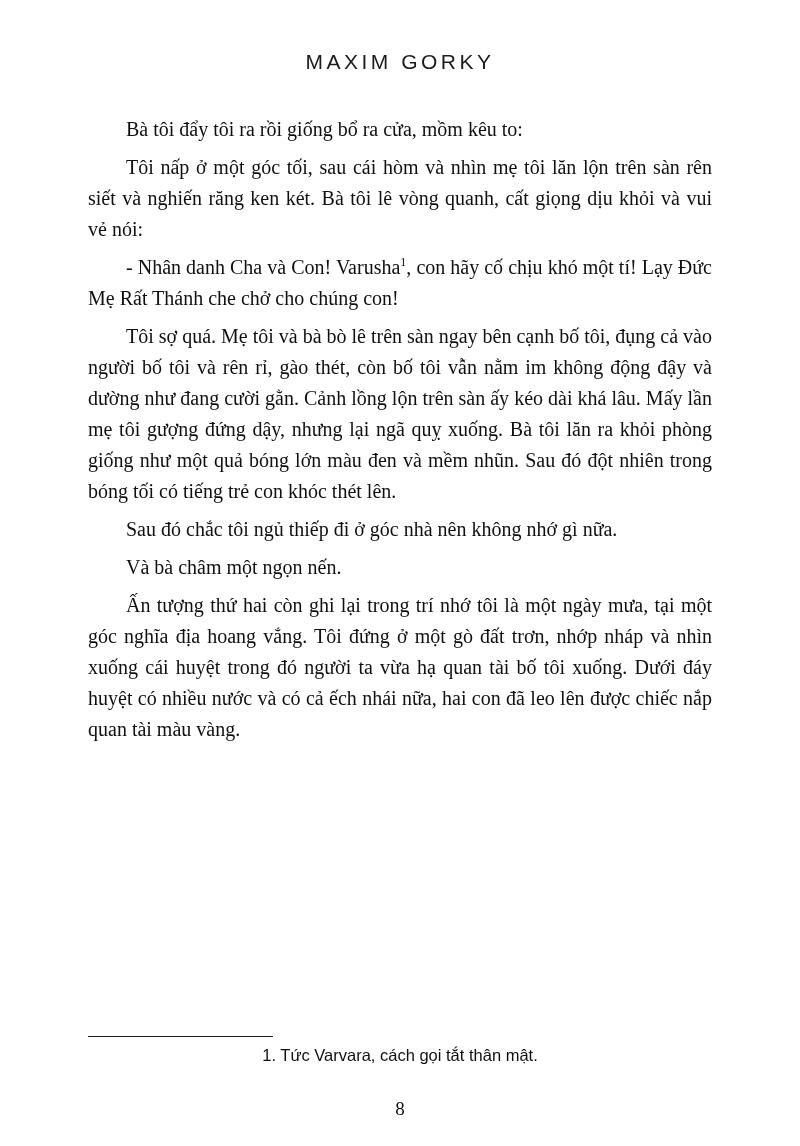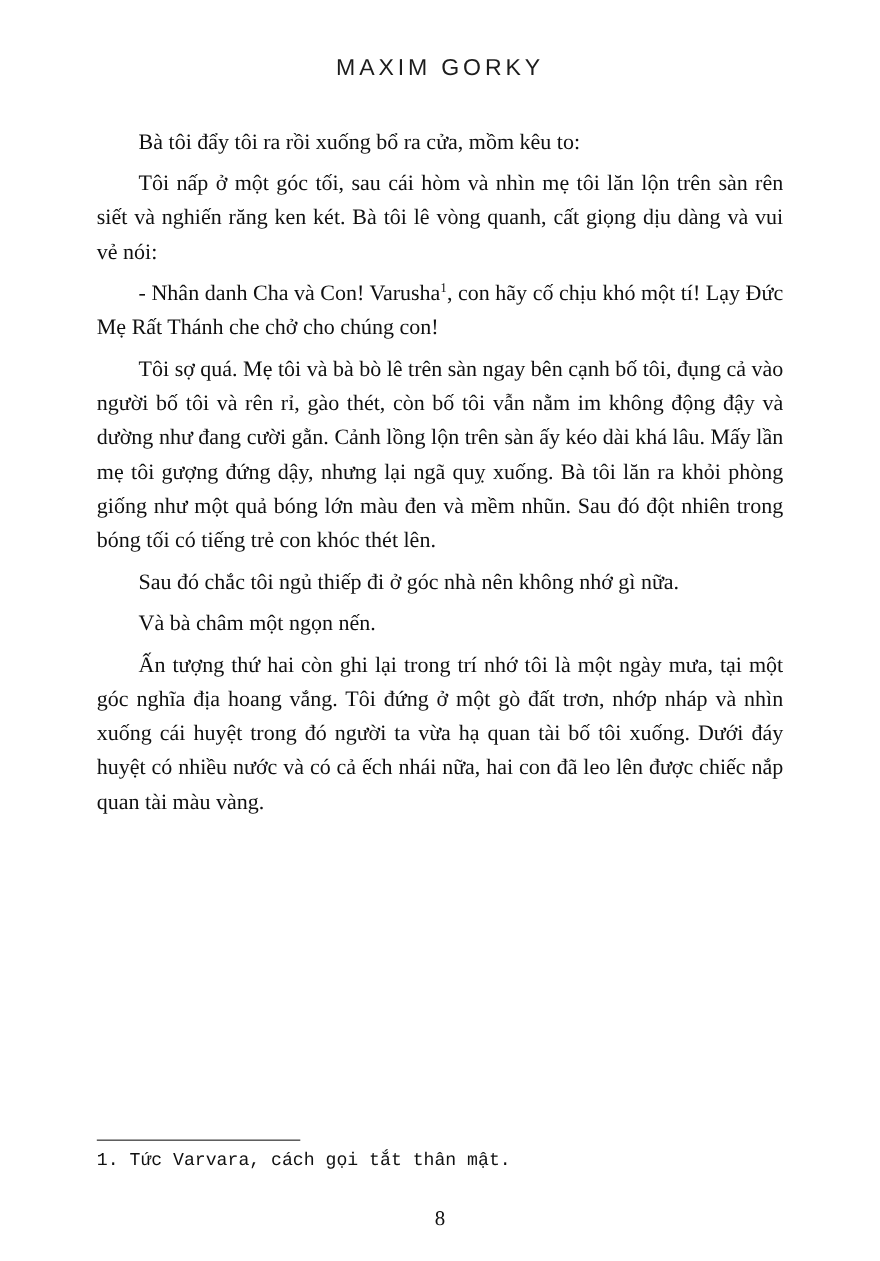--- a/index.html
+++ b/index.html
@@ -46,24 +46,24 @@
     right: 88px;
     bottom: 26px;
   }
   .footnote-rule {
     width: 185px;
     height: 0;
     border-top: 1.5px solid #1a1a1a;
     margin: 0 0 7px 0;
   }
   .footnote-text {
-    font-family: Liberation Mono, monospace;
+    font-family: Liberation Sans, sans-serif;
     font-size: 16.5px;
     line-height: 22px;
-    text-align: left;
+    text-align: center;
     text-indent: 0;
     margin: 0;
     color: #101010;
   }
   .page-number {
     font-family: "Liberation Serif", "DejaVu Serif", serif;
     font-size: 19px;
     text-align: center;
     margin-top: 32px;
     color: #101010;
@@ -71,24 +71,24 @@
 </style>
 </head>
 <body>
 
 <div class="page">
 
   <h1 class="running-head">MAXIM GORKY</h1>
 
   <main class="body-text">
 
-    <p>Bà tôi đẩy tôi ra rồi xuống bổ ra cửa, mồm kêu to:</p>
+    <p>Bà tôi đẩy tôi ra rồi giống bổ ra cửa, mồm kêu to:</p>
 
 
-    <p>Tôi nấp ở một góc tối, sau cái hòm và nhìn mẹ tôi lăn lộn trên sàn rên siết và nghiến răng ken két. Bà tôi lê vòng quanh, cất giọng dịu dàng và vui vẻ nói:</p>
+    <p>Tôi nấp ở một góc tối, sau cái hòm và nhìn mẹ tôi lăn lộn trên sàn rên siết và nghiến răng ken két. Bà tôi lê vòng quanh, cất giọng dịu khỏi và vui vẻ nói:</p>
 
     <p><span>- Nhân danh Cha và Con! Varusha</span><sup>1</sup><span>, con hãy cố chịu khó một tí! Lạy Đức Mẹ Rất Thánh che chở cho chúng con!</span></p>
 
     <p>Tôi sợ quá. Mẹ tôi và bà bò lê trên sàn ngay bên cạnh bố tôi, đụng cả vào người bố tôi và rên rỉ, gào thét, còn bố tôi vẫn nằm im không động đậy và dường như đang cười gằn. Cảnh lồng lộn trên sàn ấy kéo dài khá lâu. Mấy lần mẹ tôi gượng đứng dậy, nhưng lại ngã quỵ xuống. Bà tôi lăn ra khỏi phòng giống như một quả bóng lớn màu đen và mềm nhũn. Sau đó đột nhiên trong bóng tối có tiếng trẻ con khóc thét lên.</p>
 
 
     <p>Sau đó chắc tôi ngủ thiếp đi ở góc nhà nên không nhớ gì nữa.</p>
 
     <p>Và bà châm một ngọn nến.</p>
 

